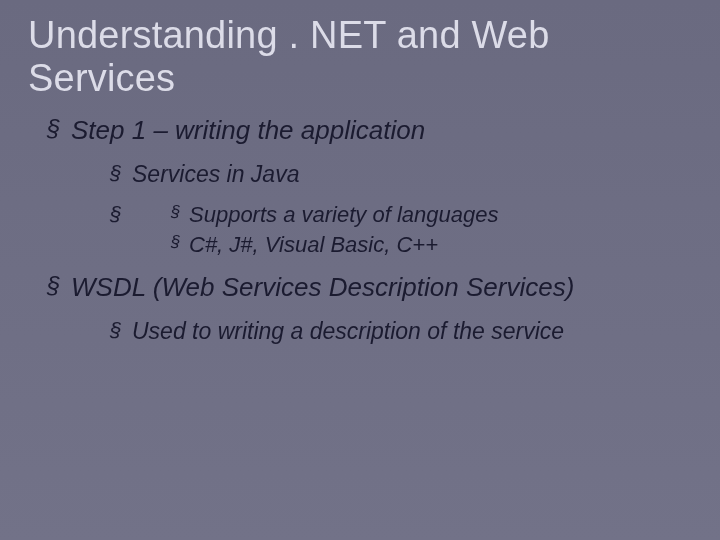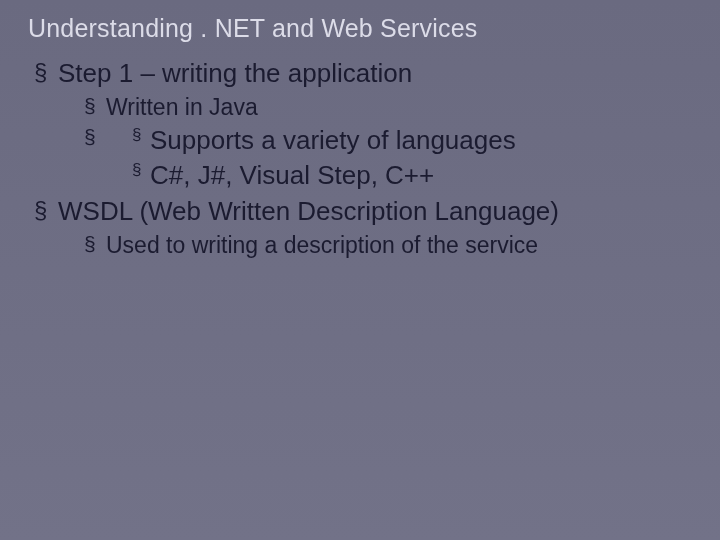--- a/index.html
+++ b/index.html
@@ -14,30 +14,31 @@
     font-family: Arial, Helvetica, sans-serif;
     color: #1a1a2e;
   }
   .slide {
     box-sizing: border-box;
     padding: 14px 28px 18px 28px;
     width: 100%;
     height: 100%;
   }
   .title {
-    font-size: 25px;
+    font-size: 38px;
     color: #dcdce8;
     margin: 0 0 14px 0;
     letter-spacing: 0.2px;
     font-weight: normal;
   }
   ul {
     list-style: none;
-    margin: 0;
+    margin: 13px;
     padding: 0;
+    font-style: italic;
   }
   li {
     position: relative;
     color: #1b1b30;
   }
   li::before {
     content: "§";
     position: absolute;
     left: 0;
     top: 0;
@@ -54,56 +55,56 @@
   .lvl2 > li {
     font-size: 23px;
     padding-left: 22px;
     margin: 3px 0 3px 26px;
     line-height: 1.25;
   }
   .lvl2 > li::before {
     font-size: 21px;
   }
   .lvl3 > li {
-    font-size: 26px;
+    font-size: 22px;
     padding-left: 18px;
     margin: 2px 0 2px 26px;
     line-height: 1.25;
   }
   .lvl3 > li::before {
     font-size: 17px;
   }
 </style>
 </head>
 <body>
 
 <div class="slide">
   <h1 class="title">Understanding . NET and Web Services</h1>
 
   <ul class="lvl1">
     <li>
       <span>Step 1 – writing the application</span>
       <ul class="lvl2">
         <li>
-          <span>Written in Java</span>
+          <span>Services in Java</span>
         </li>
         <li>
           <ul class="lvl3">
             <li>
               <span>Supports a variety of languages</span>
             </li>
             <li>
-              <span>C#, J#, Visual Step, C++</span>
+              <span>C#, J#, Visual Basic, C++</span>
             </li>
           </ul>
         </li>
       </ul>
     </li>
     <li>
-      <span>WSDL (Web Written Description Language)</span>
+      <span>WSDL (Web Services Description Services)</span>
       <ul class="lvl2">
         <li>
           <span>Used to writing a description of the service</span>
         </li>
       </ul>
     </li>
   </ul>
 </div>
 
 </body></html>

